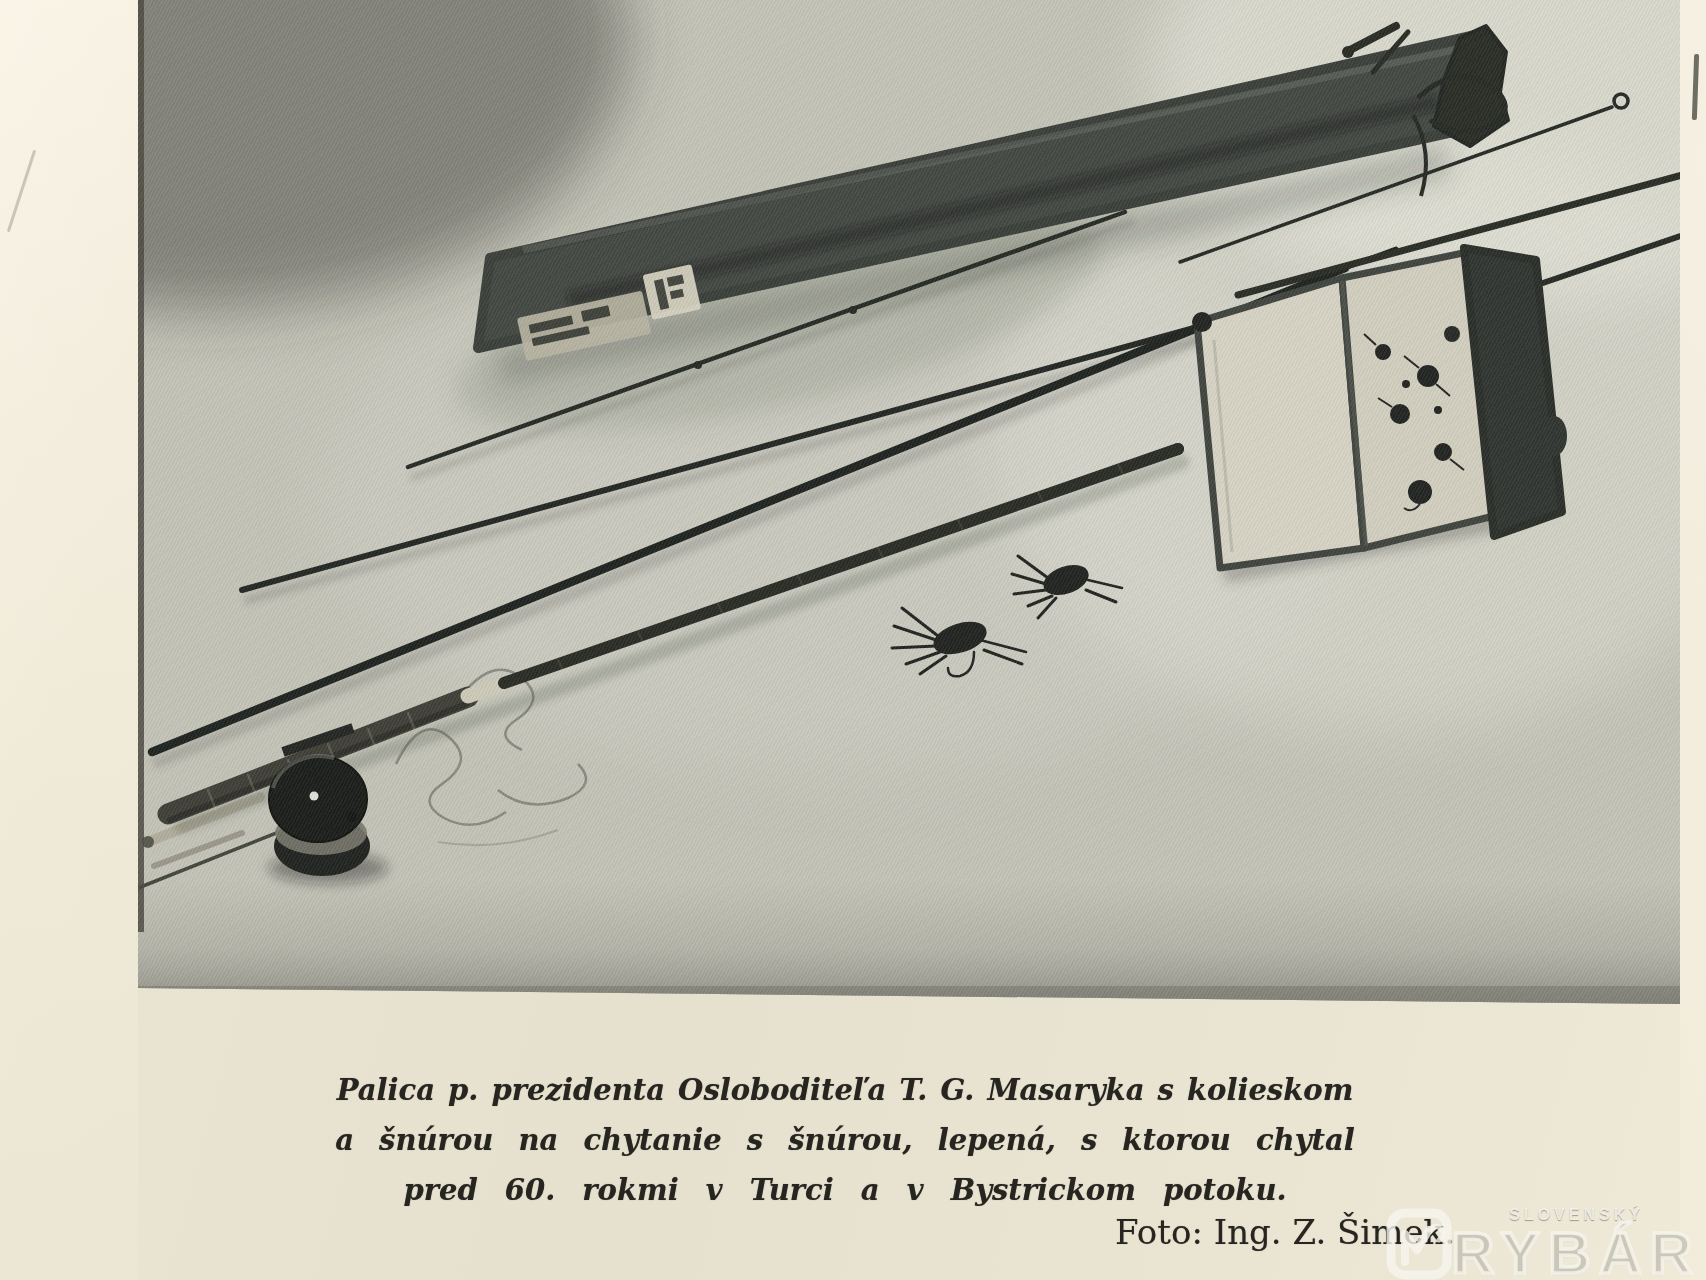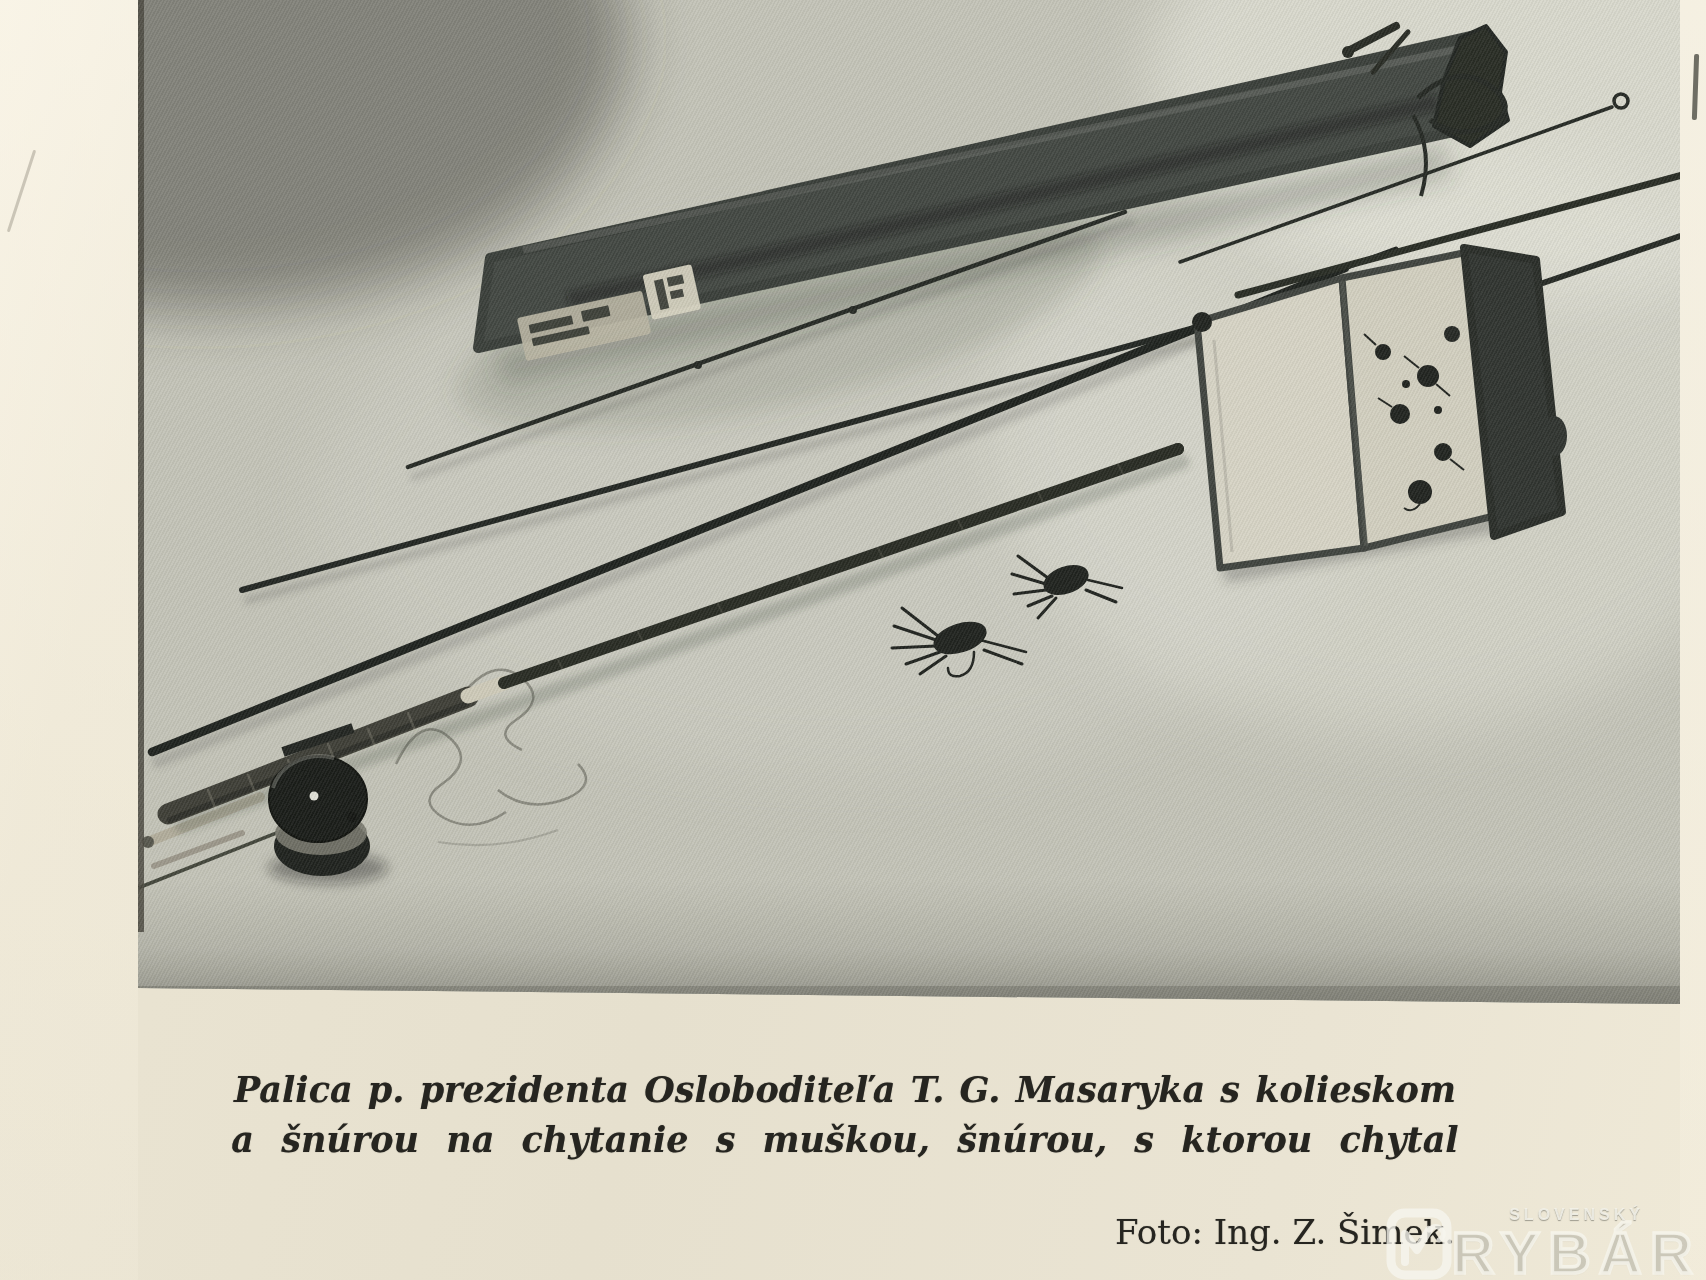--- a/index.html
+++ b/index.html
@@ -18,21 +18,21 @@
     opacity:.72;transform:rotate(2deg);border-radius:2px;}
   .photo{
     position:absolute;left:138px;top:0;width:1542px;height:1004px;background:#c4c4b8;
     clip-path:polygon(0 0,100% 0,100% 100%,0 988px);
   }
   .photo svg{position:absolute;left:0;top:0;}
   .weave{position:absolute;left:0;top:0;width:100%;height:100%;pointer-events:none;
     background:repeating-linear-gradient(118deg,rgba(255,255,255,.055) 0 1.5px,rgba(40,42,38,.045) 1.5px 3px);}
   .caption{
     position:absolute;left:190px;top:1065px;width:1310px;text-align:center;
-    font-style:italic;font-weight:bold;font-size:35px;line-height:50px;color:#262520;
+    font-style:italic;font-weight:bold;font-size:29px;line-height:50px;color:#262520;
     text-shadow:0 0 1px rgba(38,37,32,.45);
   }
   .cap-l1{word-spacing:3px;}
   .cap-l2{word-spacing:15px;}
   .cap-l3{word-spacing:17px;}
   .credit{
     position:absolute;right:251px;top:1212px;
     font-weight:normal;font-size:34px;color:#262520;text-shadow:0 0 1px rgba(38,37,32,.4);
   }
   .watermark{position:absolute;left:1380px;top:1198px;width:326px;height:82px;z-index:5;}
@@ -243,21 +243,22 @@
       <rect x="0" y="880" width="1542" height="124" fill="url(#botShade)"></rect>
       <rect x="0" y="986" width="1542" height="18" fill="rgba(104,104,96,0.45)"></rect>
       <rect x="0" y="0" width="6" height="932" fill="#46443b" opacity="0.85"></rect>
       <rect x="0" y="0" width="1542" height="1004" filter="url(#grain)" opacity="0.16"></rect>
     </svg>
     <div class="weave"></div>
   </div>
 
   <div class="caption">
     <div class="cap-l1">Palica p. prezidenta Osloboditeľa T. G. Masaryka s kolieskom</div>
-    <div class="cap-l2">a šnúrou na chytanie s muškou, šnúrou, s ktorou chytal</div>
+    <div class="cap-l2">a šnúrou na chytanie s šnúrou, lepená, s ktorou chytal</div>
+    <div class="cap-l3">pred 60. rokmi v Turci a v Bystrickom potoku.</div>
   </div>
   <div class="credit">Foto: Ing. Z. Šimek.</div>
 
   <div class="watermark">
     <svg class="wm-logo" width="66" height="72" viewBox="0 0 66 72">
       <g fill="none" stroke="rgba(246,245,237,0.8)" stroke-linecap="round" stroke-linejoin="round">
         <rect x="5" y="5" width="56" height="62" rx="14" stroke-width="9"></rect>
         <path d="M 19 54 L 19 26 L 31 42 L 43 22" stroke-width="8"></path>
         <path d="M 43 22 q 7 -7 13 0 q 4 6 -3 10" stroke-width="5"></path>
       </g>

